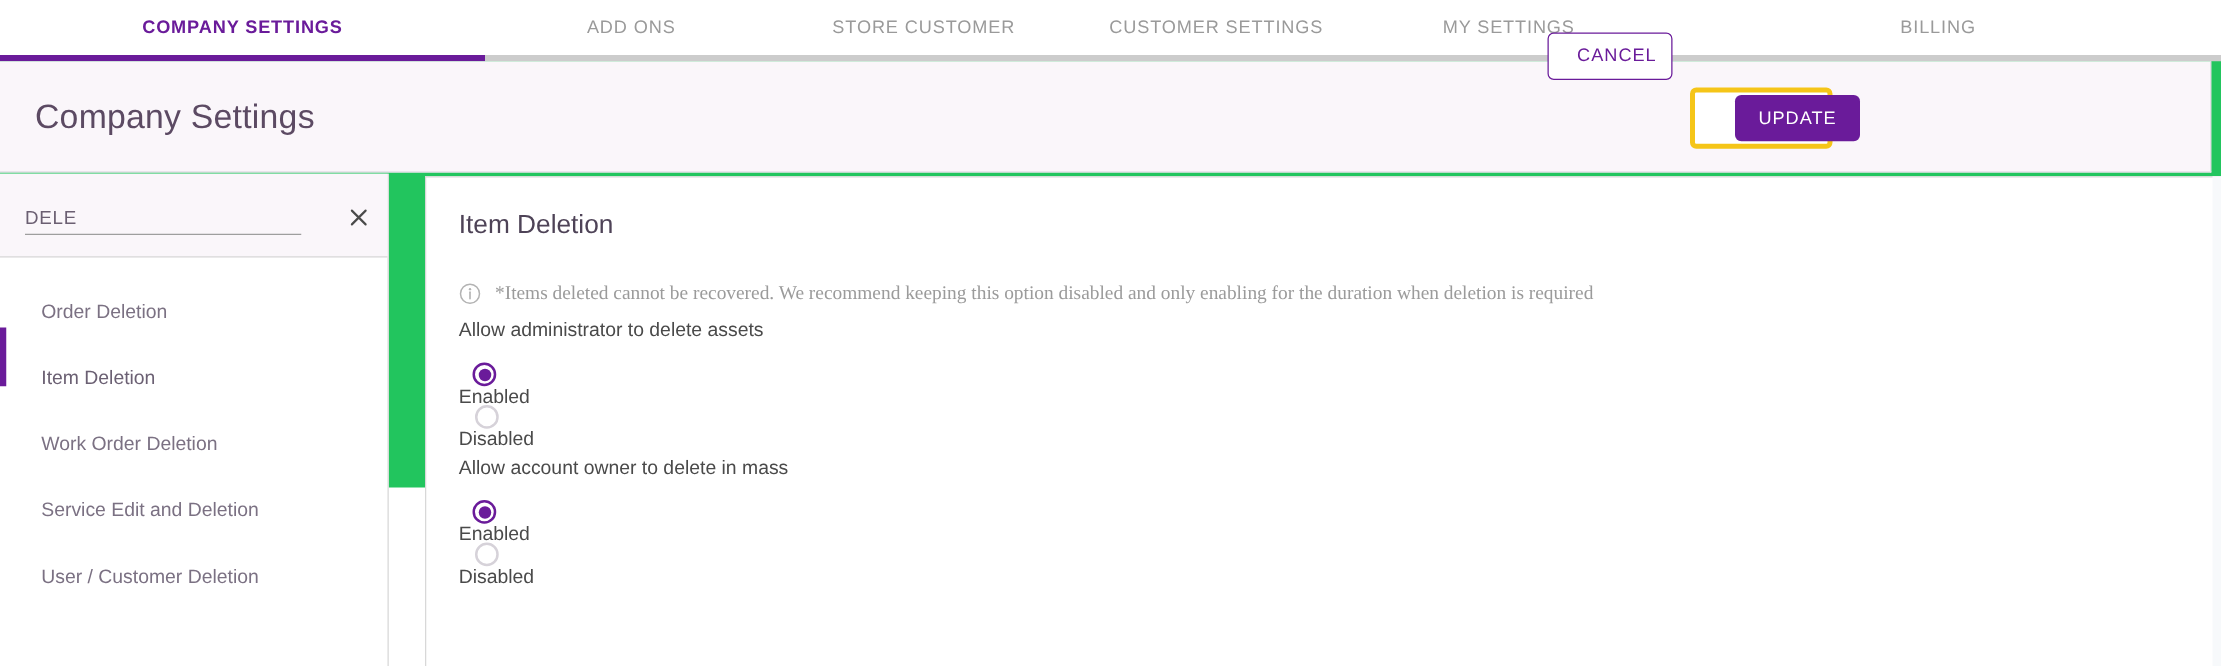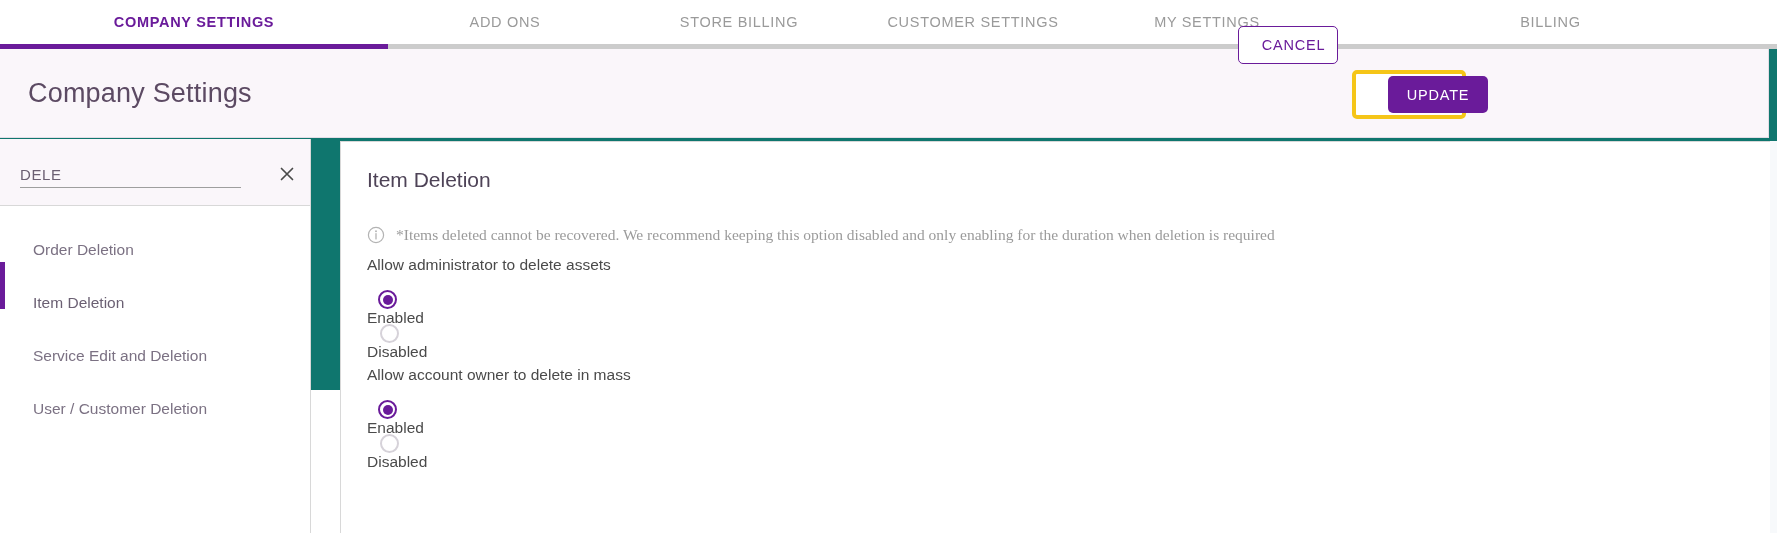--- a/index.html
+++ b/index.html
@@ -9,21 +9,21 @@
     height: 533px;
     overflow: hidden;
     background: #ffffff;
     font-family: "Liberation Sans", sans-serif;
   }
 
   #app {
     position: relative;
     width: 1777px;
     height: 390px;
-    background: #0f766e;
+    background: #22c55e;
   }
 
   
   .tabbar {
     position: absolute;
     left: 0; top: 0;
     width: 1777px;
     height: 44px;
     background: #ffffff;
     display: flex;
@@ -289,21 +289,21 @@
 <div id="app">
 
   <div class="tabbar">
     <div class="tab active" style="width:388px">
       <span>COMPANY SETTINGS</span>
     </div>
     <div class="tab" style="width:234px">
       <span>ADD ONS</span>
     </div>
     <div class="tab" style="width:234px">
-      <span>STORE BILLING</span>
+      <span>STORE CUSTOMER</span>
     </div>
     <div class="tab" style="width:234px">
       <span>CUSTOMER SETTINGS</span>
     </div>
     <div class="tab" style="width:234px">
       <span>MY SETTINGS</span>
     </div>
     <div class="tab" style="width:453px">
       <span>BILLING</span>
     </div>
@@ -327,20 +327,23 @@
         </svg>
       </button>
     </div>
 
     <div class="nav-list">
       <div class="nav-item">
         <span>Order Deletion</span>
       </div>
       <div class="nav-item active">
         <span>Item Deletion</span>
+      </div>
+      <div class="nav-item">
+        <span>Work Order Deletion</span>
       </div>
       <div class="nav-item">
         <span>Service Edit and Deletion</span>
       </div>
       <div class="nav-item">
         <span>User / Customer Deletion</span>
       </div>
     </div>
   </div>
 

